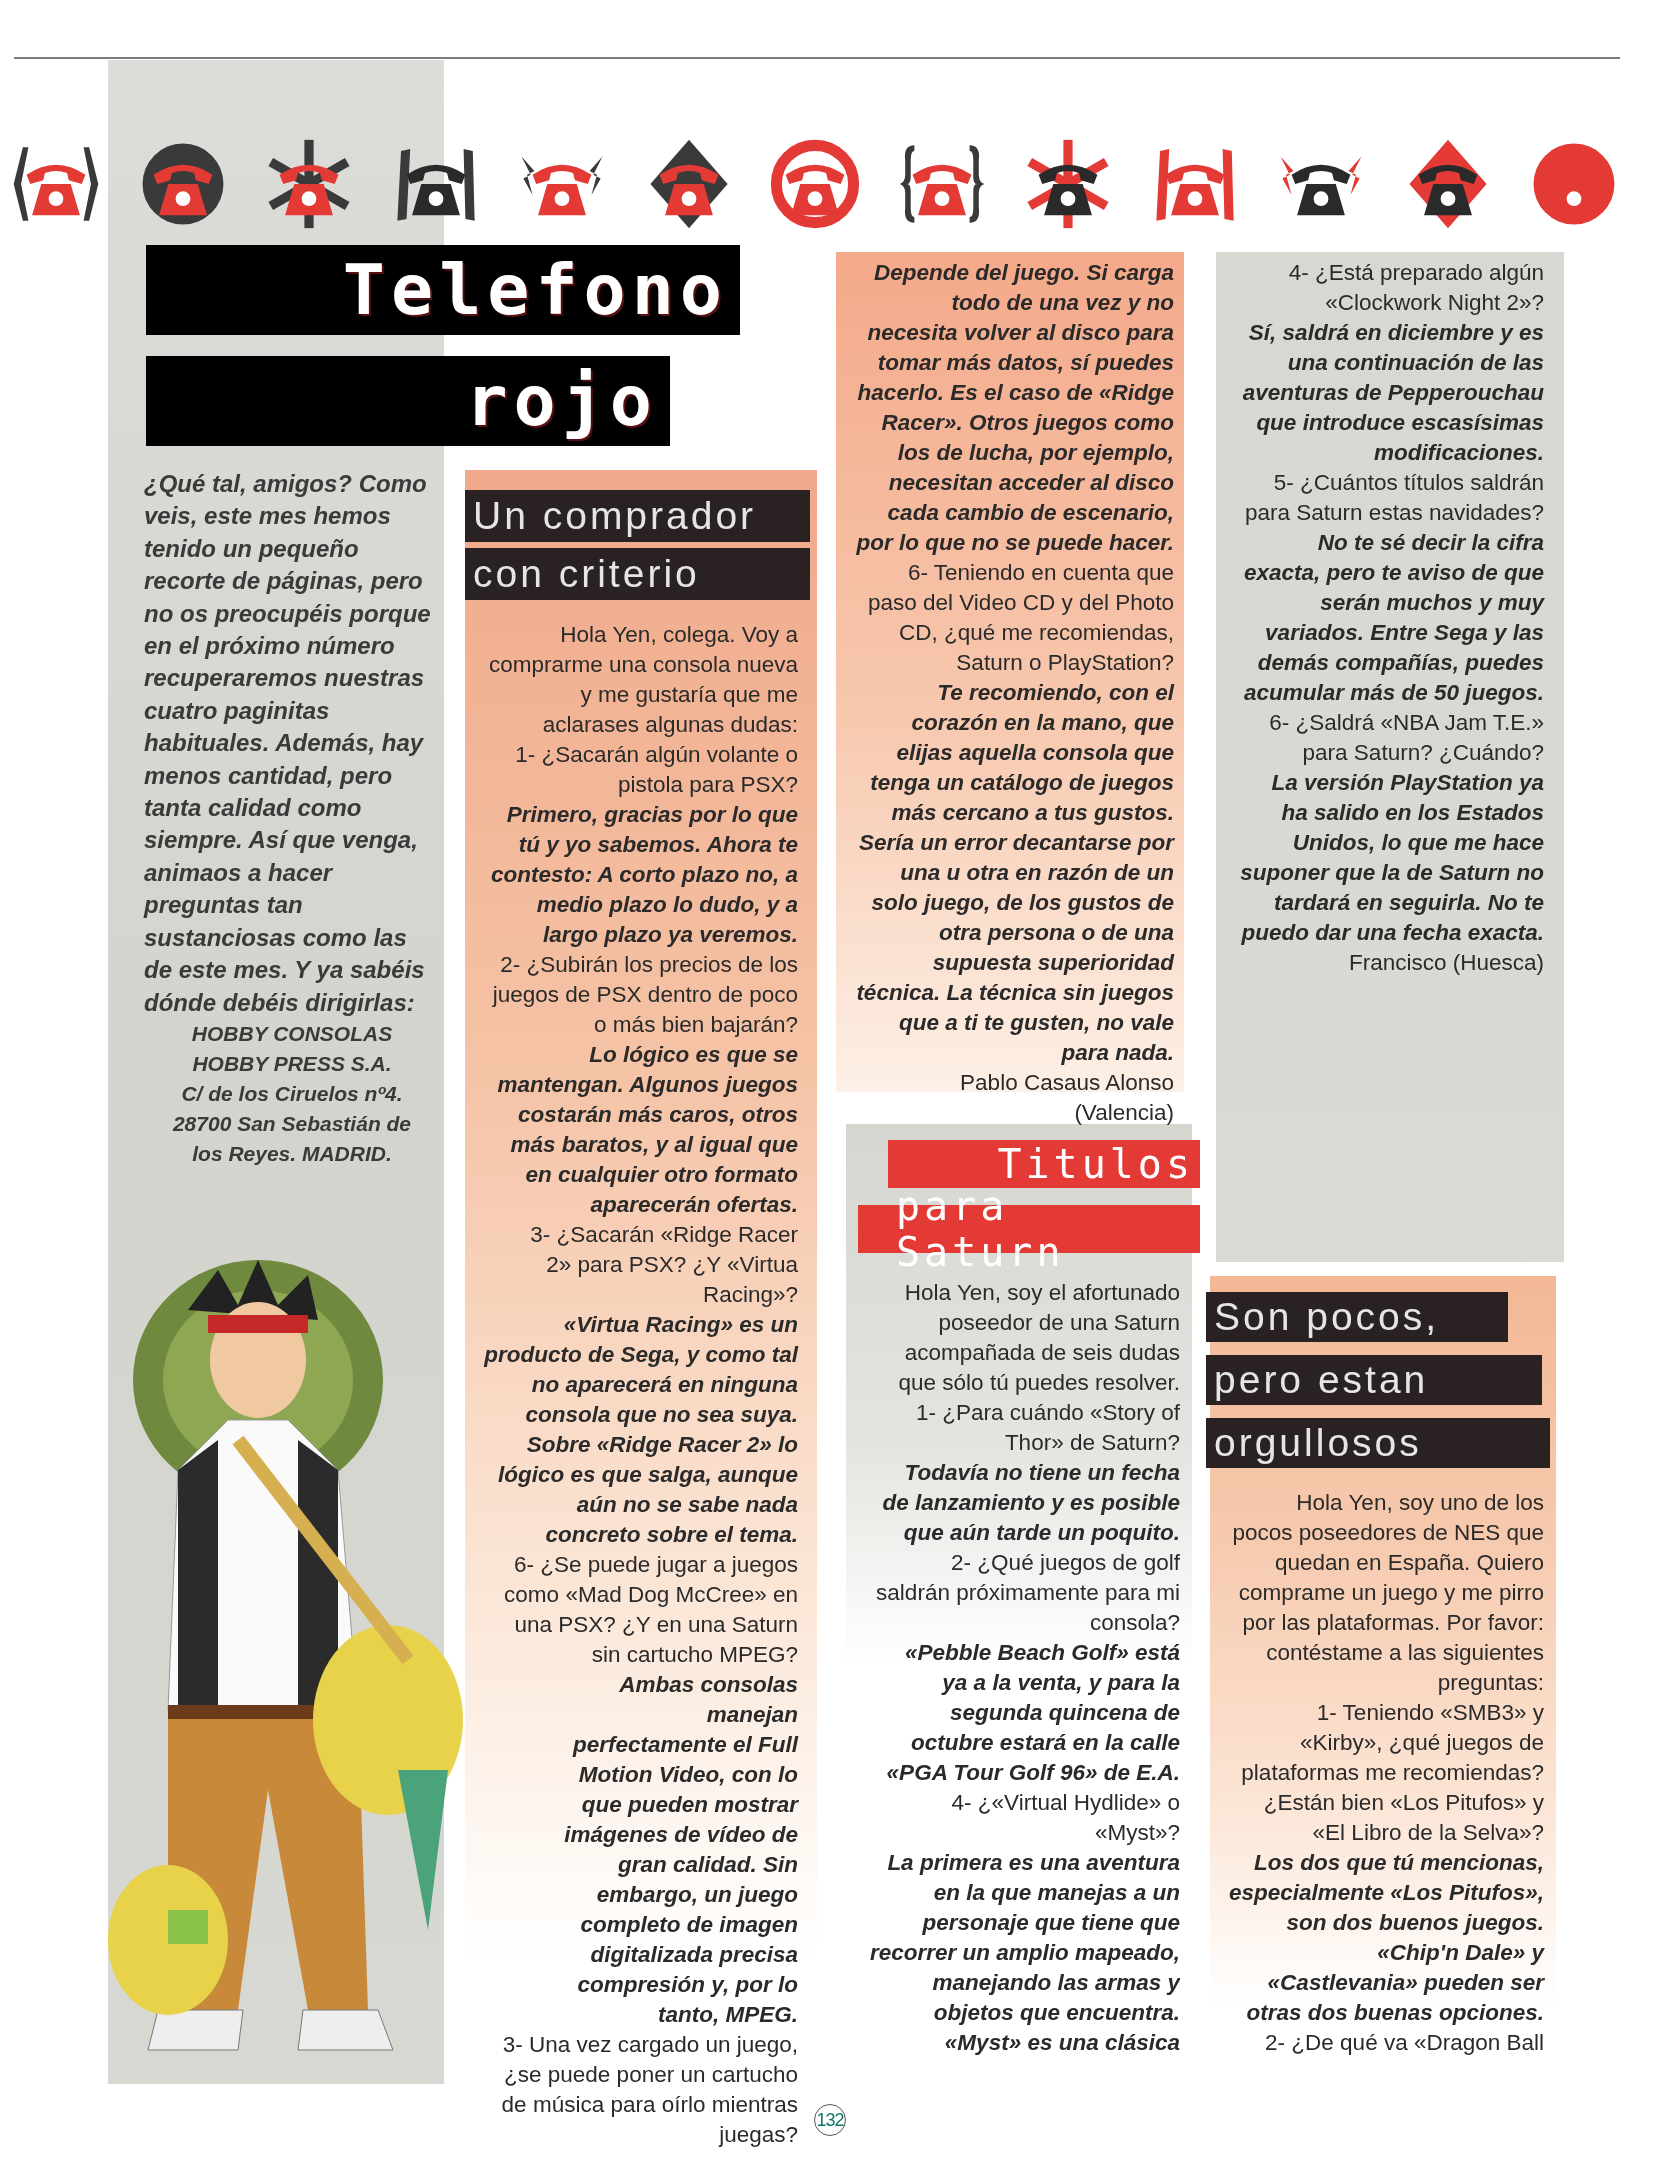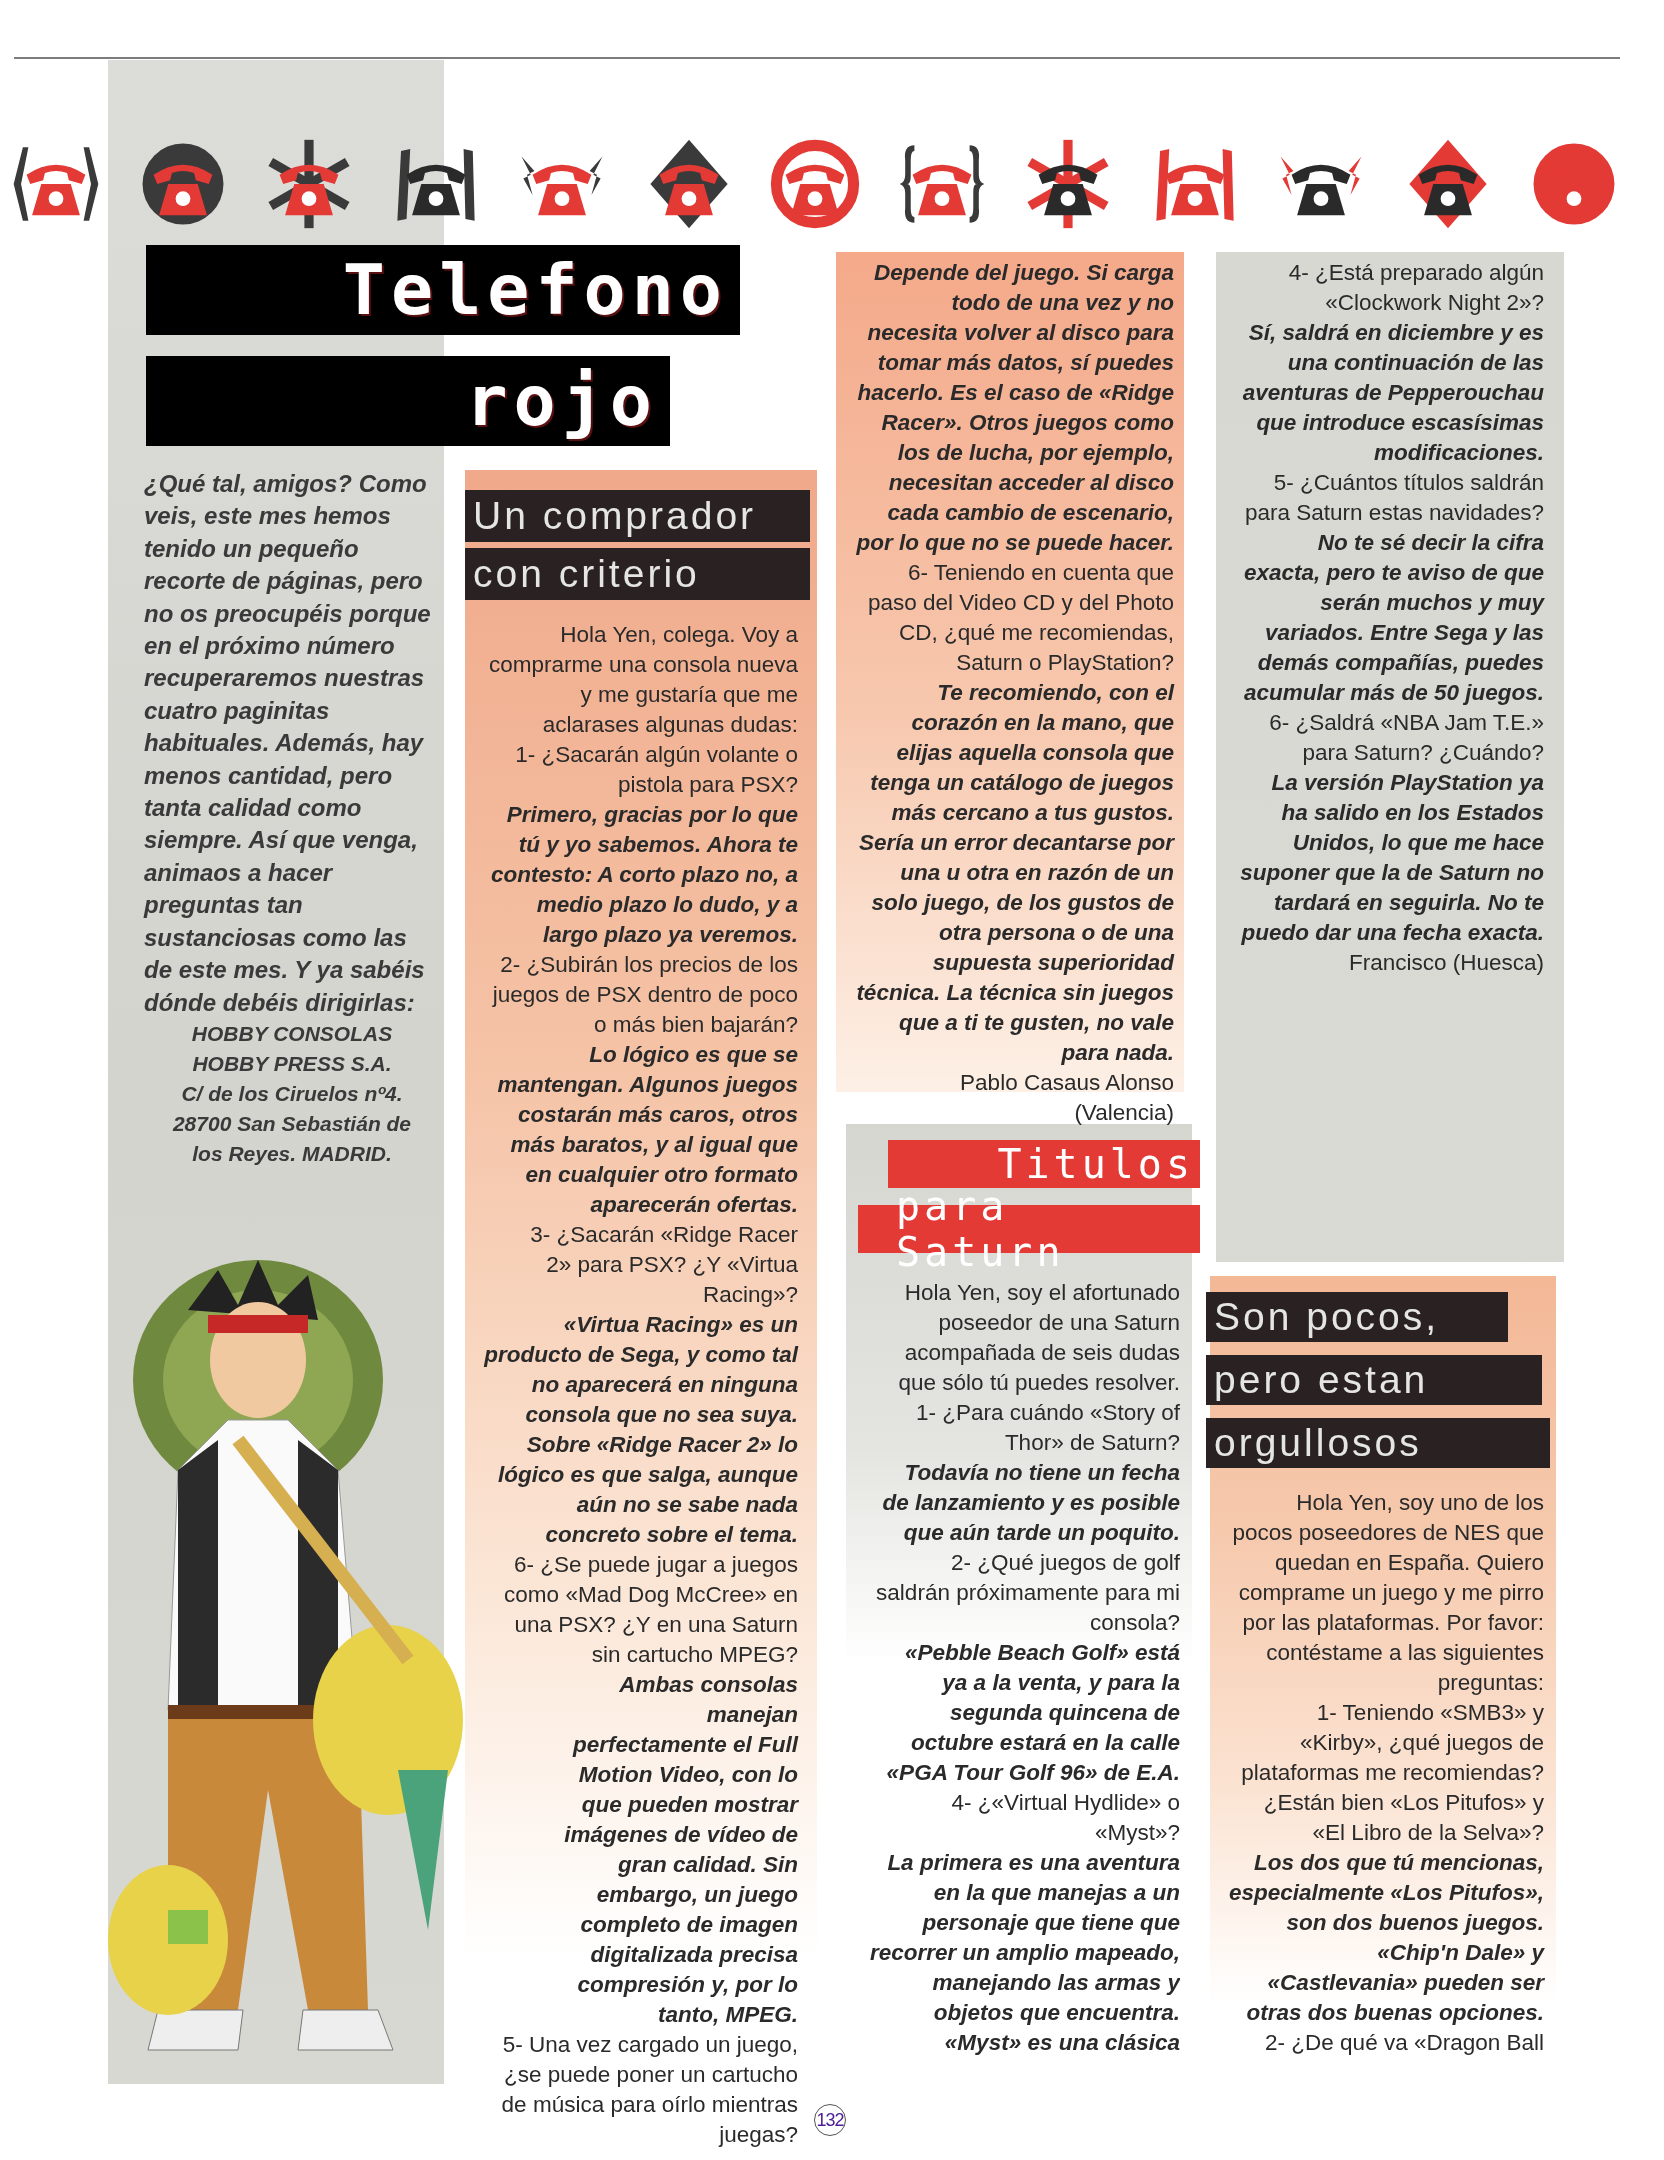--- a/index.html
+++ b/index.html
@@ -55,21 +55,21 @@
   .dark-bar { position:absolute; background:#2a2222; color:#e5e5e5;
     font-family:Liberation Sans, sans-serif; font-size:39px; letter-spacing:3px;
     display:flex; align-items:center; box-sizing:border-box; padding-left:8px; }
   .red-bar { position:absolute; background:#e43a36; color:#fff;
     font-family:"DejaVu Sans Mono", monospace; font-size:40px; letter-spacing:4px;
     display:flex; align-items:center; justify-content:flex-end; box-sizing:border-box; padding-right:6px;padding-left:38px; }
 
   .mascot { position:absolute; left:108px; top:1250px; width:380px; height:820px; }
   .page-num { position:absolute; left:814px; top:2104px; width:30px; height:30px; border:1.5px solid #555;
     border-radius:50%; font-size:18px; display:flex; align-items:center; justify-content:center;
-    font-family:"Liberation Sans Narrow","Liberation Sans", sans-serif; letter-spacing:-1px; color:#4c1d95; }
+    font-family:"Liberation Sans Narrow","Liberation Sans", sans-serif; letter-spacing:-1px; color:#0f766e; }
 </style>
 </head>
 <body>
 
 <div class="top-rule"></div>
 <div class="gray-strip"></div>
 
 <div class="phone-band" id="phoneBand">
     <div class="phone-cell">
       <svg viewBox="0 0 100 100">
@@ -257,21 +257,21 @@
 <div class="col col2">
   <p>Hola Yen, colega. Voy a comprarme una consola nueva y me gustaría que me aclarases algunas dudas:</p>
   <p>1- ¿Sacarán algún volante o pistola para PSX?</p>
   <p class="a">Primero, gracias por lo que tú y yo sabemos. Ahora te contesto: A corto plazo no, a medio plazo lo dudo, y a largo plazo ya veremos.</p>
   <p>2- ¿Subirán los precios de los juegos de PSX dentro de poco o más bien bajarán?</p>
   <p class="a">Lo lógico es que se mantengan. Algunos juegos costarán más caros, otros más baratos, y al igual que en cualquier otro formato aparecerán ofertas.</p>
   <p>3- ¿Sacarán «Ridge Racer 2» para PSX? ¿Y «Virtua Racing»?</p>
   <p class="a">«Virtua Racing» es un producto de Sega, y como tal no aparecerá en ninguna consola que no sea suya. Sobre «Ridge Racer 2» lo lógico es que salga, aunque aún no se sabe nada concreto sobre el tema.</p>
   <p>6- ¿Se puede jugar a juegos como «Mad Dog McCree» en una PSX? ¿Y en una Saturn sin cartucho MPEG?</p>
   <p class="a indent2">Ambas consolas manejan perfectamente el Full Motion Video, con lo que pueden mostrar imágenes de vídeo de gran calidad. Sin embargo, un juego completo de imagen digitalizada precisa compresión y, por lo tanto, MPEG.</p>
-  <p>5- Una vez cargado un juego, ¿se puede poner un cartucho de música para oírlo mientras juegas?</p>
+  <p>3- Una vez cargado un juego, ¿se puede poner un cartucho de música para oírlo mientras juegas?</p>
 </div>
 
 <div class="col col3">
   <p class="a">Depende del juego. Si carga todo de una vez y no necesita volver al disco para tomar más datos, sí puedes hacerlo. Es el caso de «Ridge Racer». Otros juegos como los de lucha, por ejemplo, necesitan acceder al disco cada cambio de escenario, por lo que no se puede hacer.</p>
   <p>6- Teniendo en cuenta que paso del Video CD y del Photo CD, ¿qué me recomiendas, Saturn o PlayStation?</p>
   <p class="a">Te recomiendo, con el corazón en la mano, que elijas aquella consola que tenga un catálogo de juegos más cercano a tus gustos. Sería un error decantarse por una u otra en razón de un solo juego, de los gustos de otra persona o de una supuesta superioridad técnica. La técnica sin juegos que a ti te gusten, no vale para nada.</p>
   <p class="sig">Pablo Casaus Alonso</p>
   <p class="sig">(Valencia)</p>
 </div>
 

